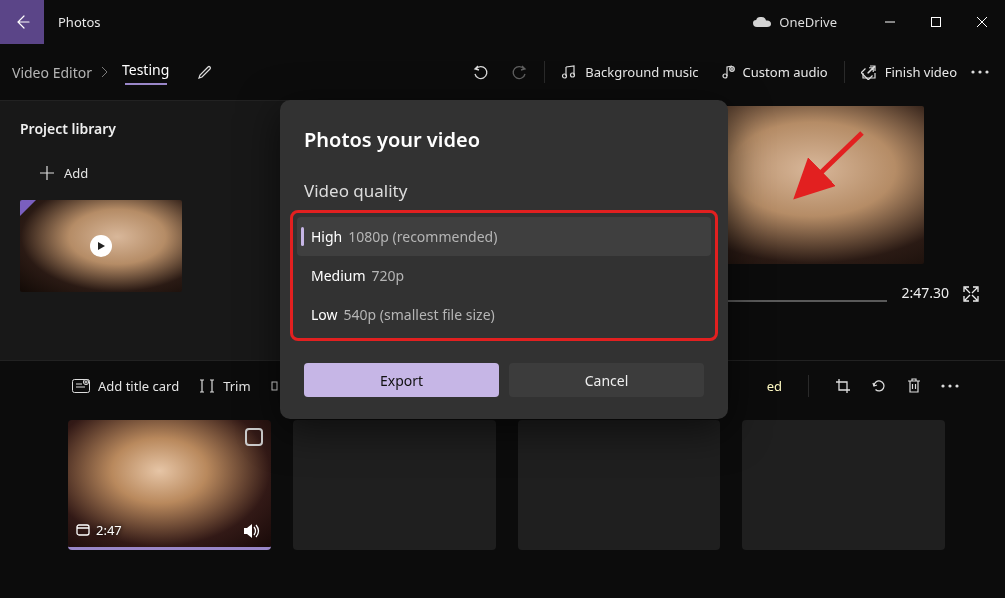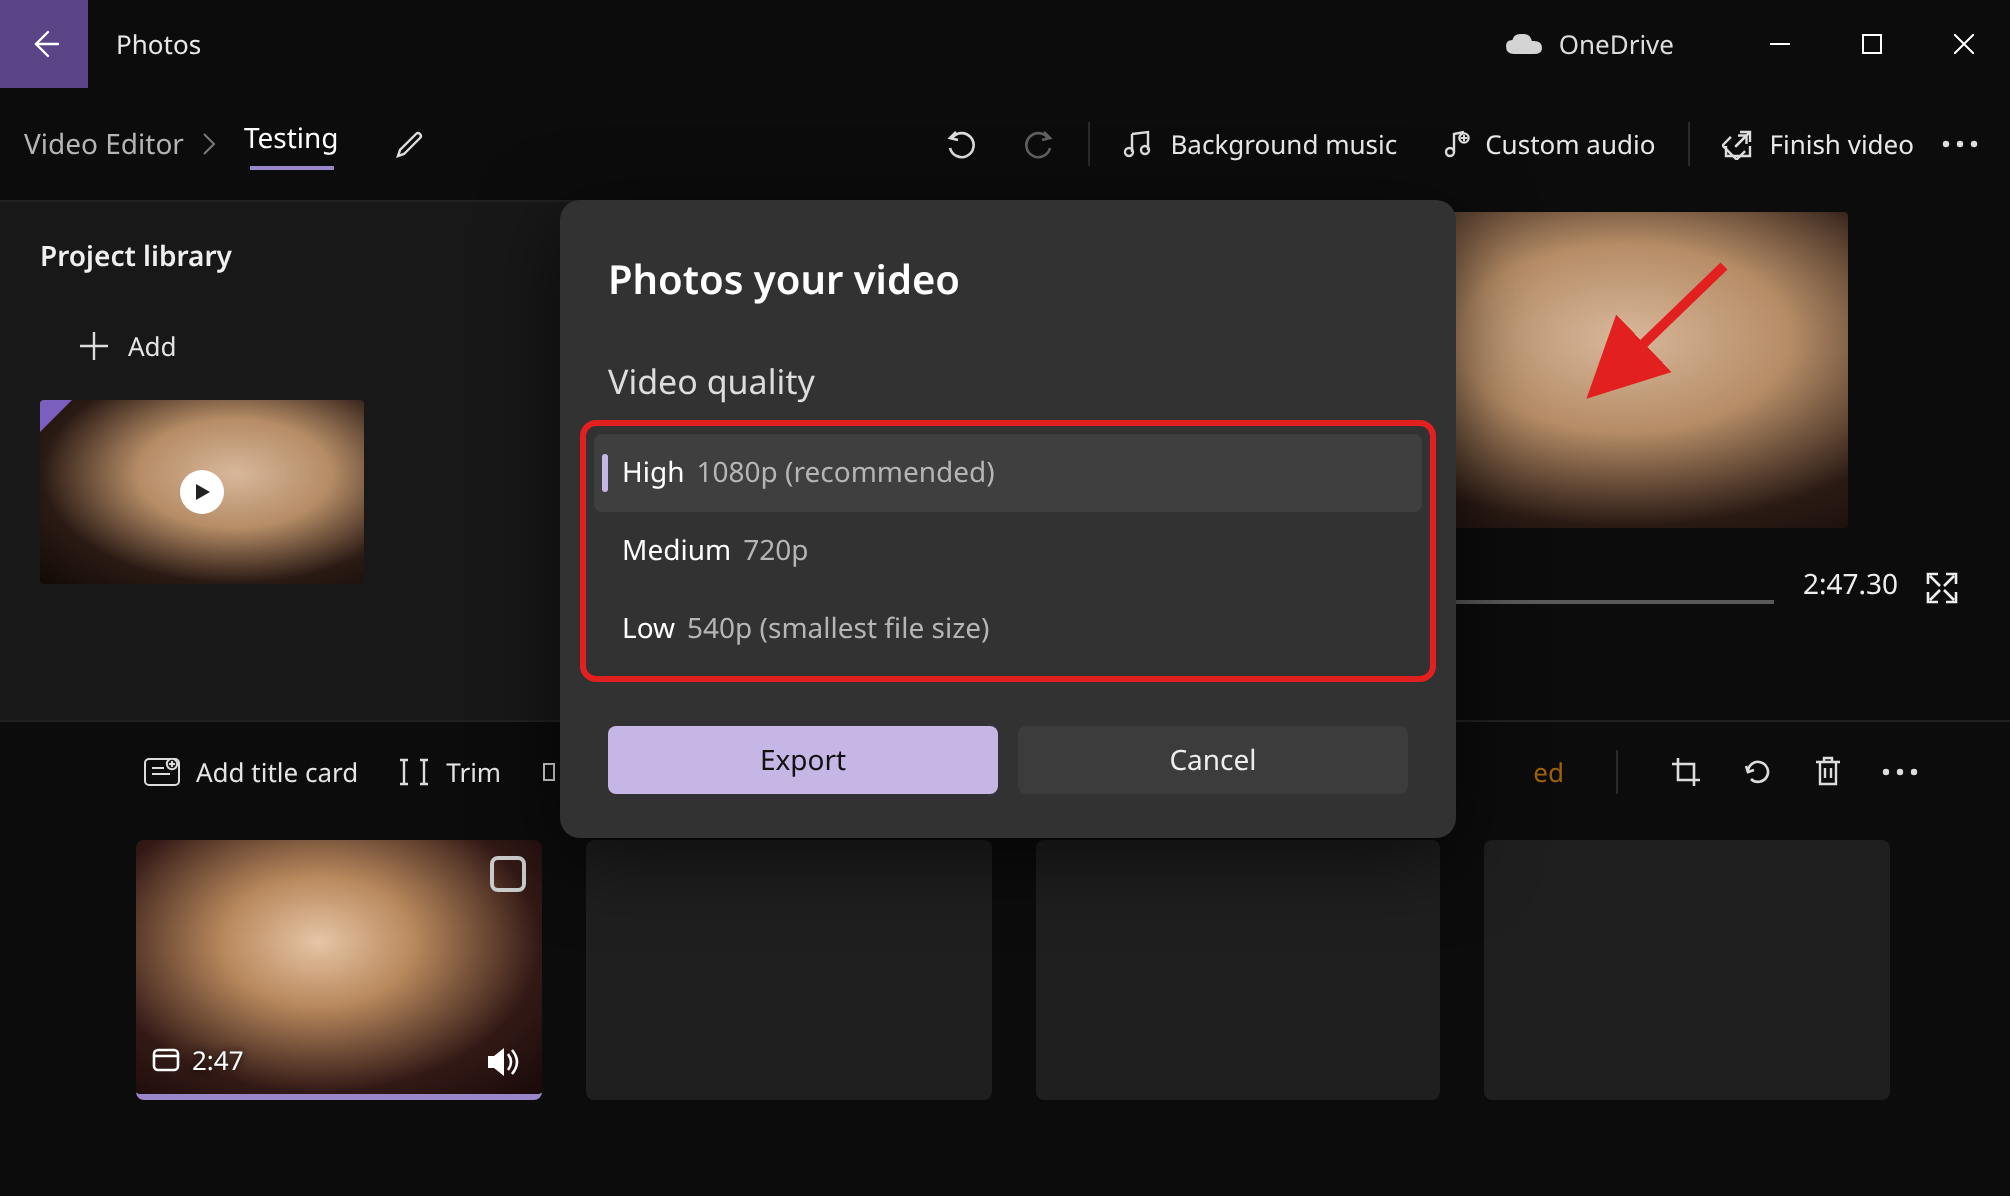--- a/index.html
+++ b/index.html
@@ -261,21 +261,21 @@
       </svg>
       <span>Trim</span>
     </div>
     <div class="lb-item">
       <svg width="16" height="16" viewBox="0 0 16 16">
         <rect x="1" y="4" width="5" height="8" fill="none" stroke="#ddd"></rect>
         <rect x="10" y="4" width="5" height="8" fill="none" stroke="#ddd"></rect>
       </svg>
     </div>
     <div class="lb-spacer"></div>
-    <span class="lb-item" style="color:#a16207">ed</span>
+    <span class="lb-item" style="color:#fef9c3">ed</span>
     <div class="divider"></div>
     <div class="lb-item">
       <svg width="16" height="16" viewBox="0 0 16 16">
         <path d="M4 1 V12 H15 M1 4 H12 V15" stroke="#ddd" fill="none" stroke-width="1.3"></path>
       </svg>
     </div>
     <div class="lb-item">
       <svg width="16" height="16" viewBox="0 0 16 16">
         <path d="M3 8 A5 5 0 1 1 4.5 11.5" stroke="#ddd" fill="none" stroke-width="1.3"></path>
         <path d="M2 5 L3 8 L6 7" stroke="#ddd" fill="none" stroke-width="1.3"></path>

